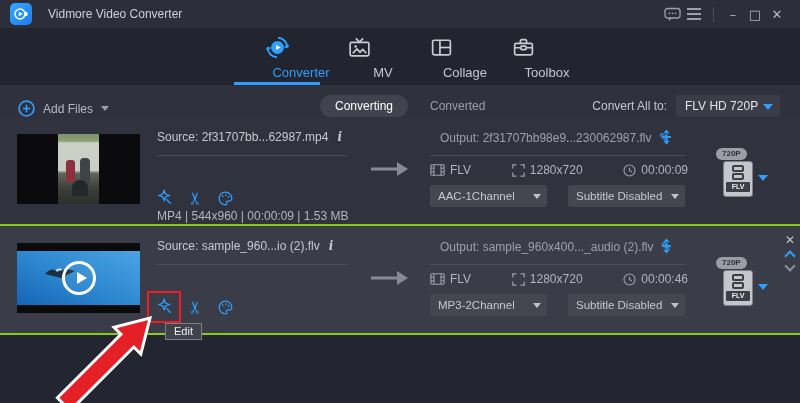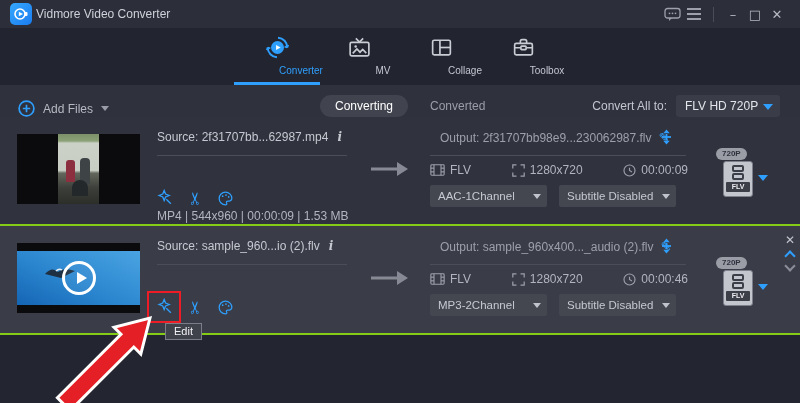--- a/index.html
+++ b/index.html
@@ -4,33 +4,33 @@
 <style>
   * { margin:0; padding:0; box-sizing:border-box; }
   html,body { width:800px; height:403px; background:#232530; overflow:hidden; }
   .window { position:relative; width:800px; height:403px; background:#232530;
             font-family:"Liberation Sans", sans-serif; color:#c6c9d1; }
 
   
   .titlebar { height:28px; background:#2c2e39; display:flex; align-items:center; padding:0 12px 0 10px; }
   .app-logo { width:22px; height:22px; border-radius:5px; background:linear-gradient(135deg,#36a8fd,#1a7cf0);
               display:flex; align-items:center; justify-content:center; }
-  .app-title { margin-left:4px; font-size:12px; color:#ced1d9; }
+  .app-title { margin-left:16px; font-size:12px; color:#ced1d9; }
   .tb-spacer { flex:1; }
   .tb-ic { display:flex; align-items:center; justify-content:center; width:22px; height:22px; color:#9da0ab; cursor:pointer; }
   .tb-glyph { font-size:13px; line-height:1; color:#b6b9c2; font-family:"DejaVu Sans",sans-serif; }
   .hamburger { display:flex; flex-direction:column; gap:3px; }
   .hamburger i { display:block; width:14px; height:2px; background:#9da0ab; }
   .tb-sep { width:1px; height:15px; background:#4a4c57; margin:0 8px; }
 
   
   .tabbar { height:57px; background:#222430; display:flex; justify-content:center; }
   .tab { width:82px; display:flex; flex-direction:column; align-items:center; justify-content:flex-start;
          padding-top:7px; gap:5px; position:relative; cursor:pointer; }
-  .tab-label { font-size:10px; color:#c4c7d0;margin-left:48px; }
+  .tab-label { font-size:13px; color:#c4c7d0;margin-left:48px; }
   .tab.active .tab-label { color:#2f9ffd; }
   .tab.active .underline { position:absolute; bottom:0; left:-2px; width:86px; height:3px; background:#2f9ffd; }
 
   
   .toolbar { height:32px; background:#2f313c; position:relative; display:flex; align-items:flex-end; }
   .addfiles { display:flex; align-items:center; gap:8px; padding-left:18px; cursor:pointer; }
   .addfiles-label { font-size:12px; color:#b7bac3; }
   .caret-dn { width:0; height:0; border-left:4px solid transparent; border-right:4px solid transparent;
               border-top:5px solid #9a9da8; }
   .tb-center { position:absolute; left:320px; display:flex; align-items:center; gap:22px; }
@@ -70,21 +70,21 @@
 
   .col-arrow { position:absolute; left:370px; top:44px; }
 
   .out-name { position:absolute; left:440px; top:13px; font-size:12px; color:#9da0ab; display:flex; gap:7px; align-items:flex-end; }
   .pencil { font-family:"DejaVu Sans", sans-serif; font-size:13px; color:#2f9ffd; cursor:pointer; }
   .move-ic { position:absolute; left:659px; top:12px; cursor:pointer; }
   .out-div { position:absolute; left:430px; top:38px; width:256px; height:1px; background:#4b4d58; }
   .out-info { position:absolute; left:430px; top:46px; width:258px; display:flex; justify-content:space-between;
               align-items:center; font-size:12px; color:#b2b5bf; }
   .out-info .chunk { display:flex; align-items:center; gap:5px; }
-  .selects { position:absolute; left:430px; top:68px; display:flex; gap:12px; }
+  .selects { position:absolute; left:430px; top:68px; display:flex; gap:21px; }
   .select { position:relative; width:117px; height:22px; background:#444650; border-radius:2px;
             font-size:11.5px; color:#c6c9d1; line-height:22px; padding:0 16px 0 8px; cursor:pointer; white-space:nowrap; }
   .select::after { content:""; position:absolute; right:6px; top:9px; width:0; height:0;
             border-left:4px solid transparent; border-right:4px solid transparent; border-top:5px solid #c0c3cb; }
 
   .badge { position:absolute; left:716px; top:31px; background:#9a9da6; color:#2f313c;
            font-size:8px; font-weight:bold; padding:2px 6px; border-radius:7px; line-height:1; }
   .flv-file { position:absolute; left:723px; top:44px; width:30px; height:36px; background:#c3c6cd;
               border:1px solid #7d808a; border-radius:3px; display:flex; flex-direction:column; cursor:pointer; }
   .flv-reel { width:12px; margin:3px auto 0; display:flex; flex-direction:column; gap:1px; }

